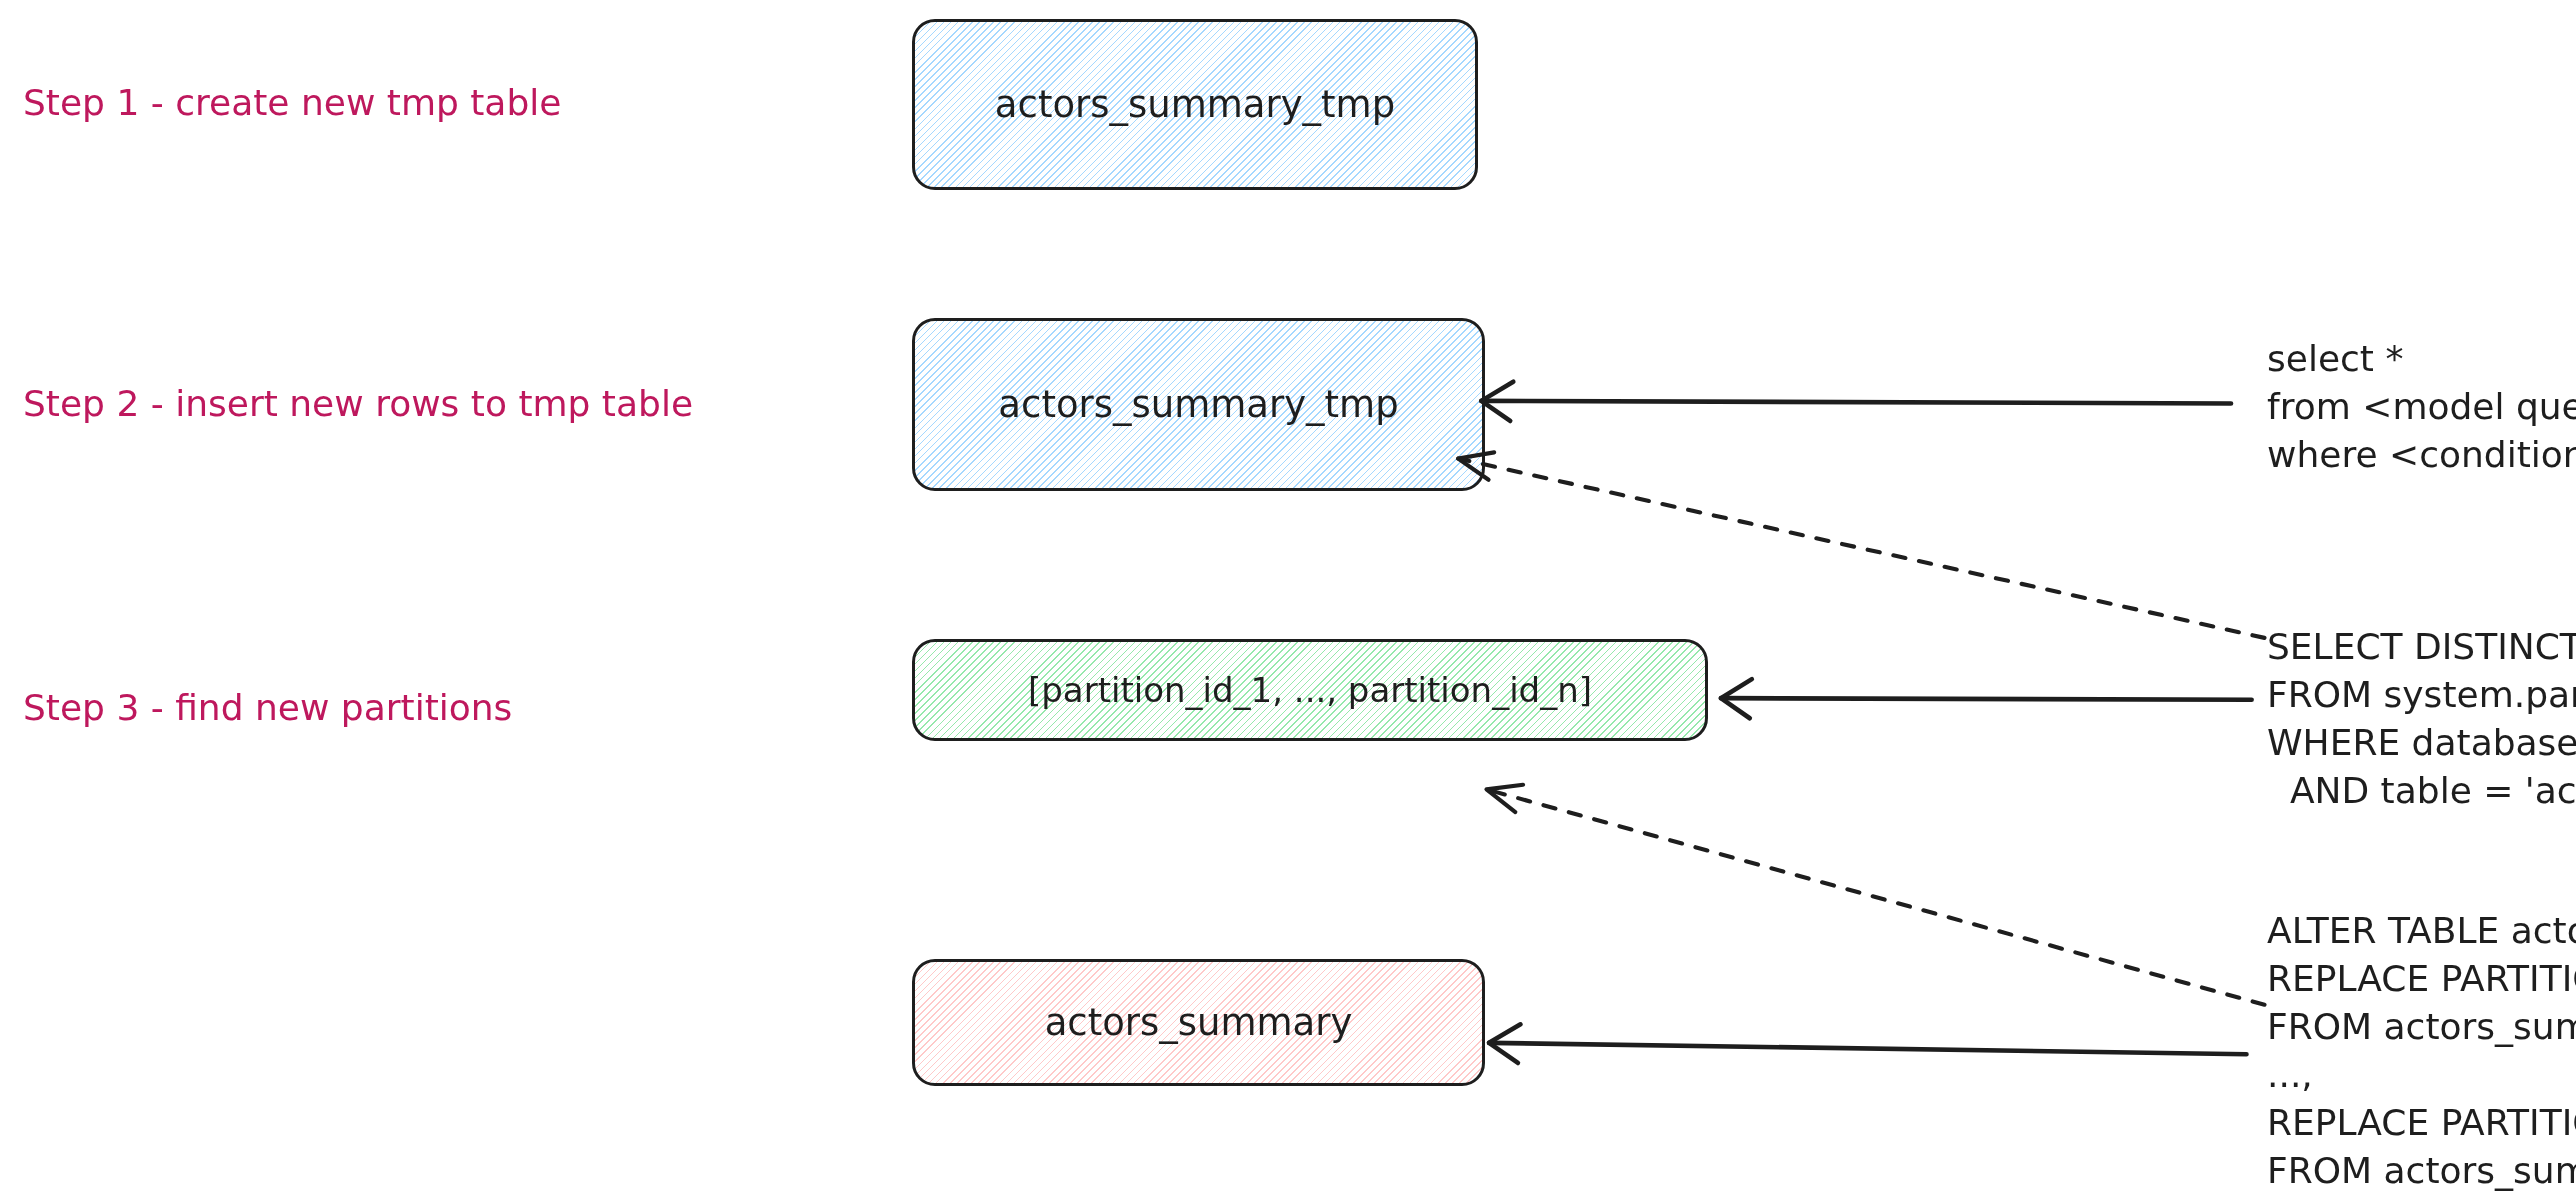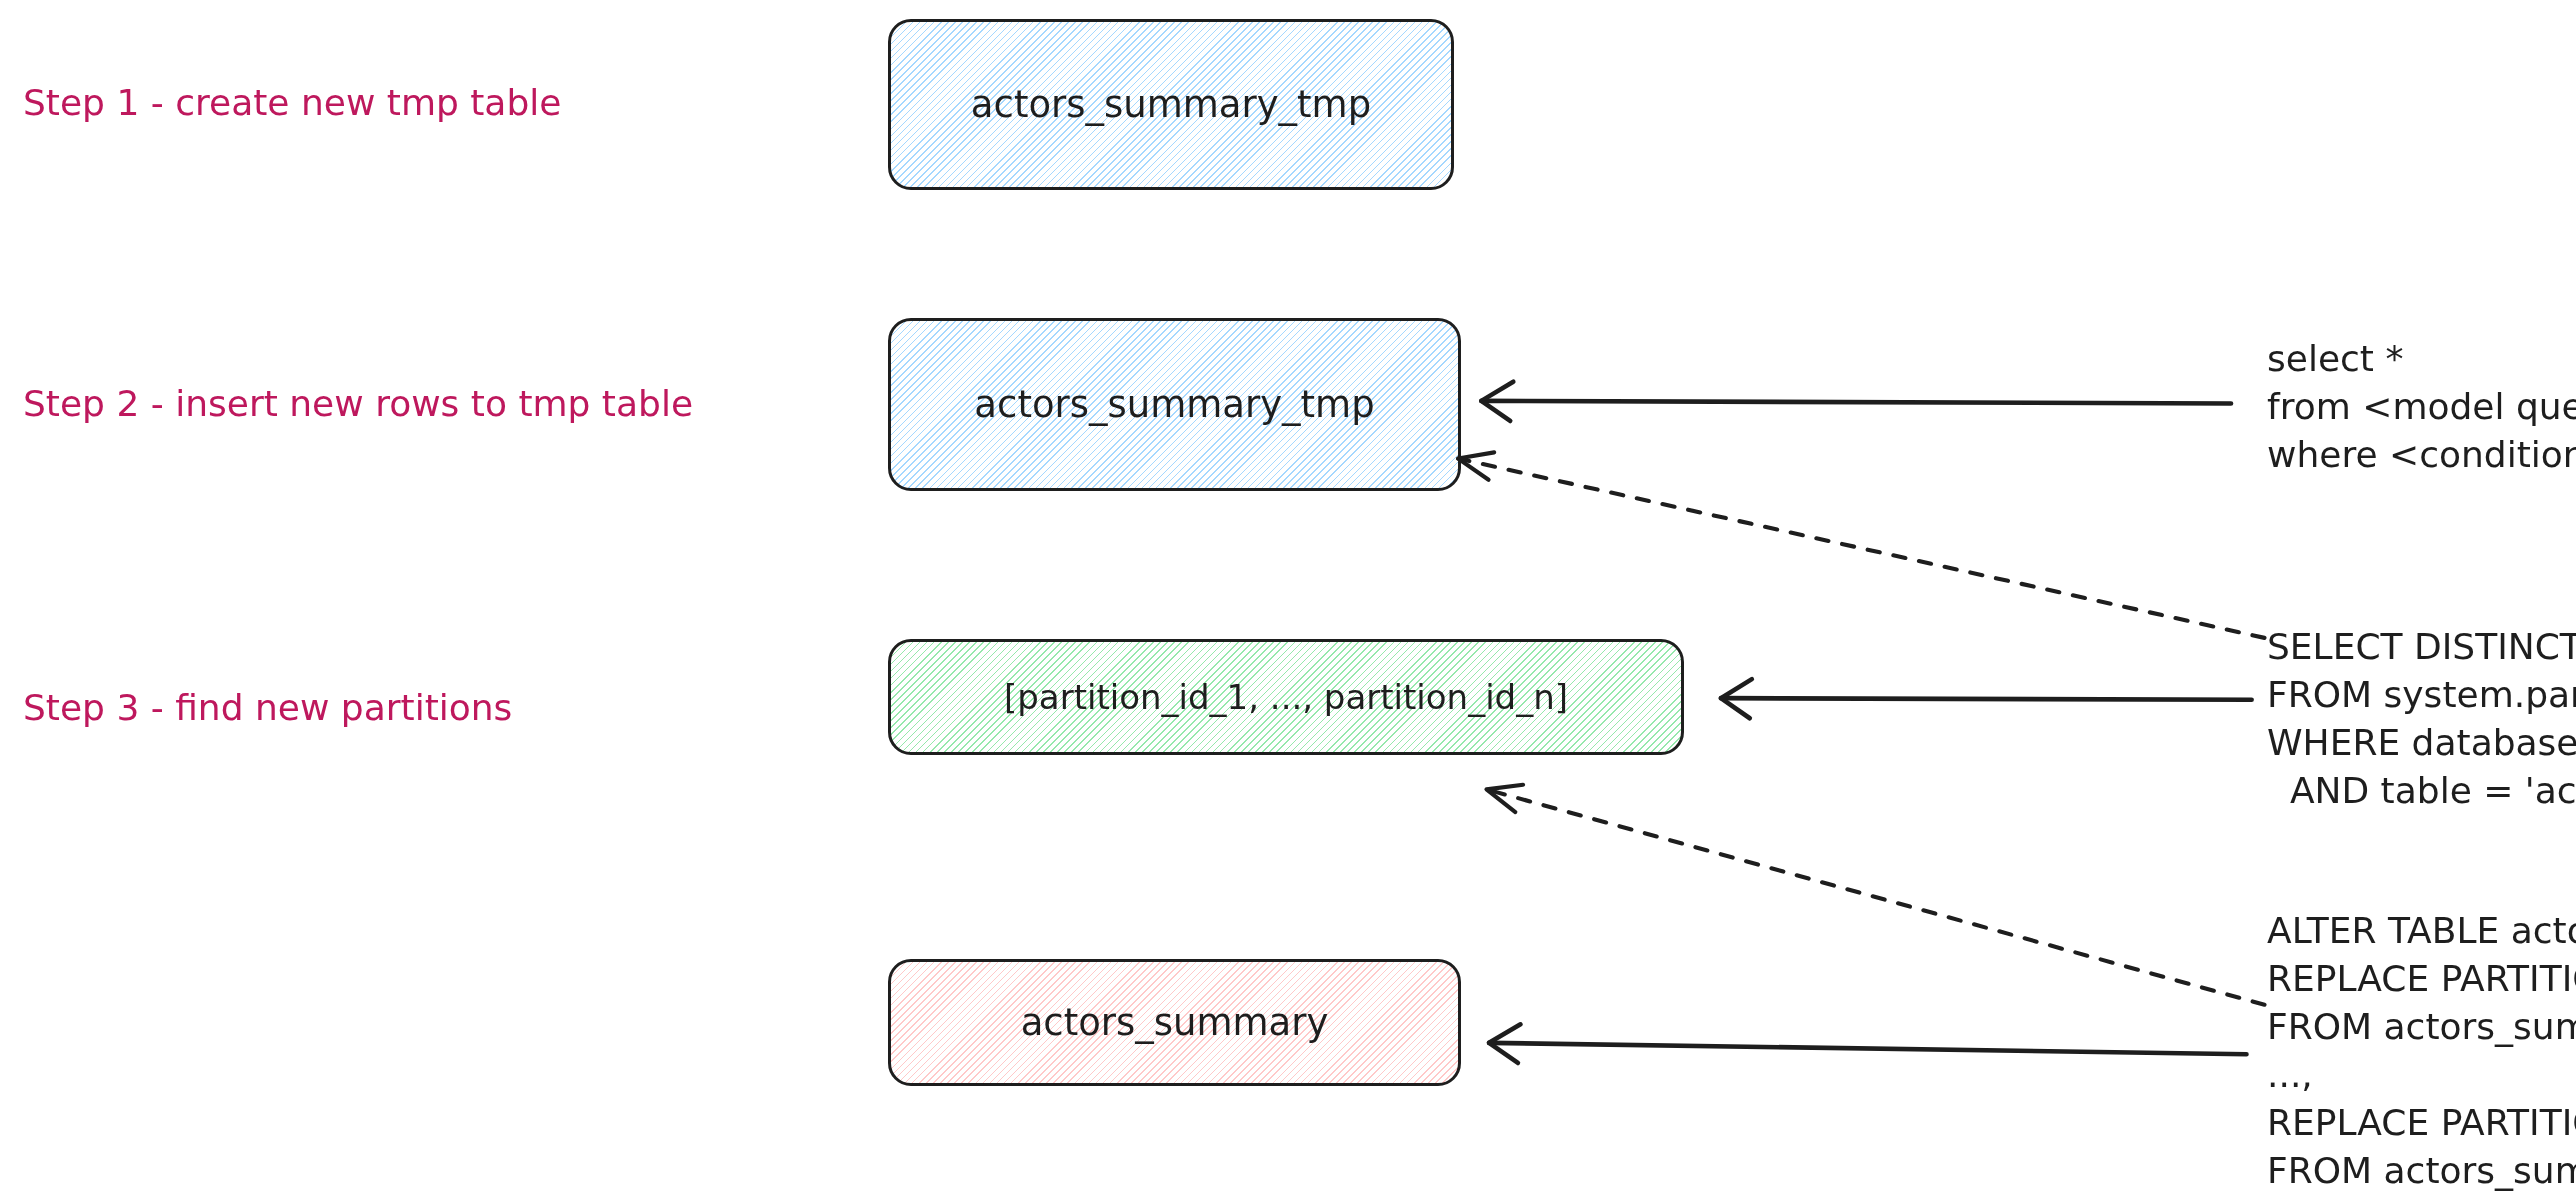--- a/index.html
+++ b/index.html
@@ -25,38 +25,39 @@
   #step3-label{top:685px;}
   #step4-label{top:1027px;}
 
   .box{
     position:absolute;
     box-sizing:border-box;
     border:3.6px solid #1e1e1e;
     border-radius:23px;
     display:flex;align-items:center;justify-content:center;
     text-align:center;
+    margin-left:24px;
   }
   .box .box-label{
     font-size:37px;
     white-space:nowrap;
     color:#1e1e1e;
   }
   .hachure-blue{
     background:repeating-linear-gradient(135deg,#a5d8ff 0 1.1px,transparent 1.1px 5px);
   }
   .hachure-green{
     background:repeating-linear-gradient(135deg,#96e8ac 0 1.1px,transparent 1.1px 5px);
   }
   .hachure-pink{
     background:repeating-linear-gradient(135deg,#ffc9c9 0 1.1px,transparent 1.1px 5px);
   }
   #box-step1{left:888px;top:18.5px;width:566px;height:171px;}
   #box-step2{left:888px;top:318px;width:573px;height:173px;}
-  #box-step3{left:888px;top:639px;width:796px;height:116px;}
+  #box-step3{left:888px;top:639px;width:796px;height:102px;}
   #box-step3 .box-label{font-size:34px;}
   #box-step4{left:888px;top:959px;width:573px;height:127px;}
 
   .sql{
     position:absolute;
     left:2267px;
     font-size:36px;
     line-height:48px;
     white-space:pre;
     color:#1e1e1e;

